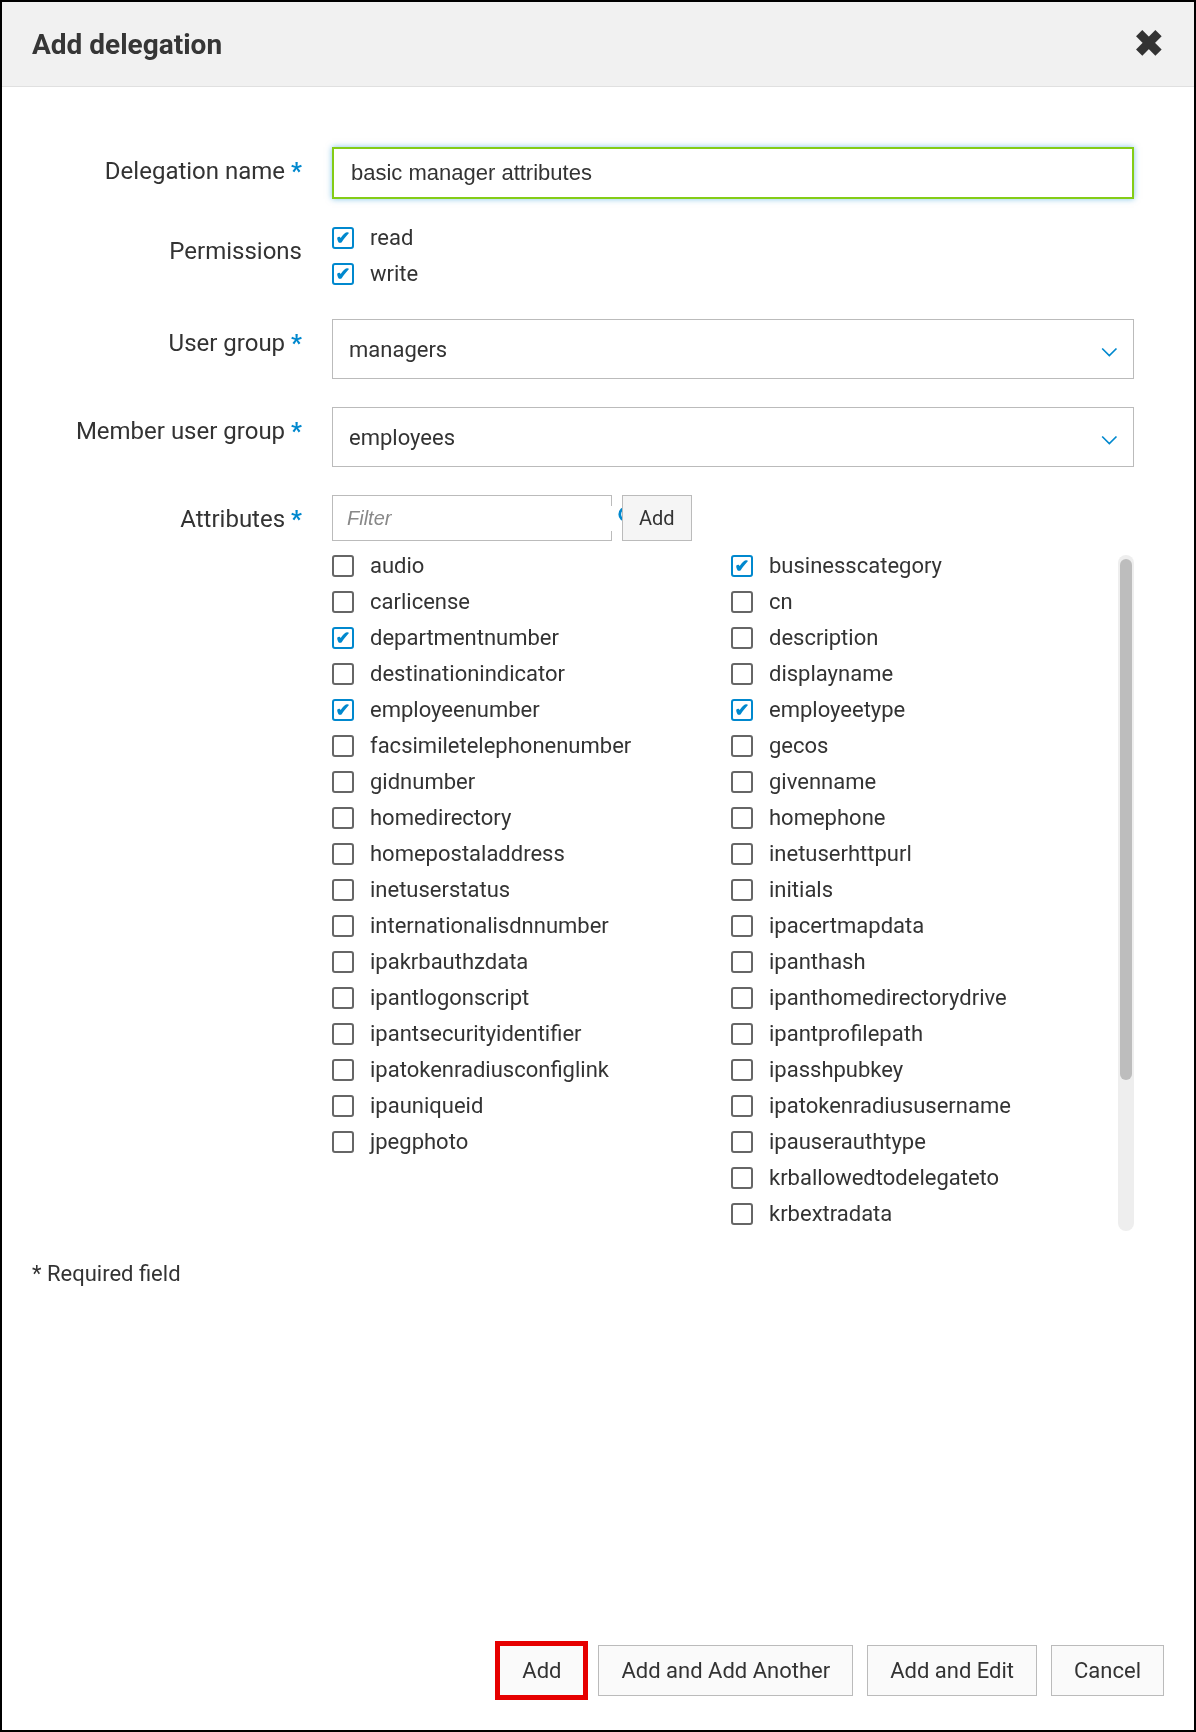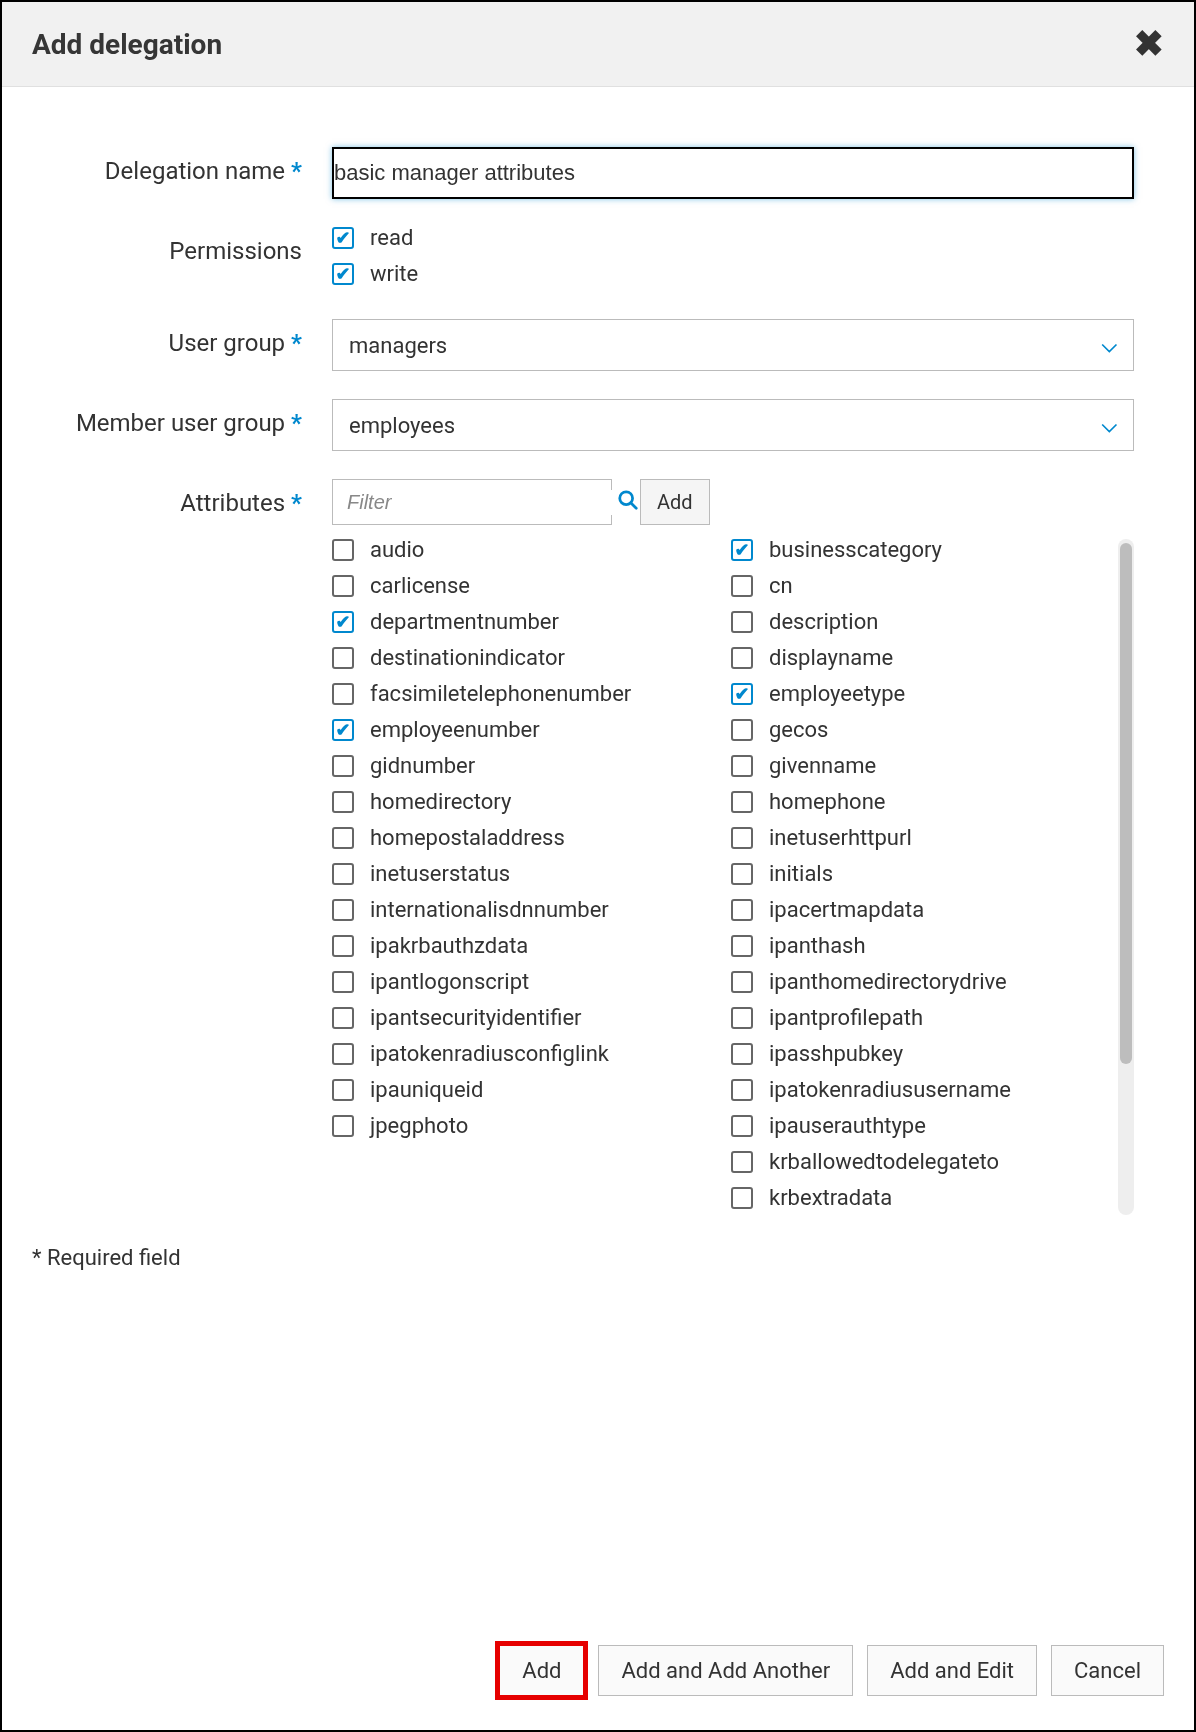--- a/index.html
+++ b/index.html
@@ -64,30 +64,30 @@
     font-weight: 700;
     margin-left: 6px;
   }
   .field-col {
     flex: 1 1 auto;
     padding-right: 30px;
   }
   .text-input {
     width: 100%;
     height: 52px;
-    border: 2px solid #000000;
+    border: 2px solid #84cc16;
     box-shadow: 0 0 6px rgba(0,136,206,0.5);
     outline: none;
-    padding: 0 0;
+    padding: 0 17px;
     font-size: 22px;
     color: #333;
   }
   .select-wrap {
     width: 100%;
-    height: 52px;
+    height: 60px;
     border: 1px solid #bbb;
     display: flex;
     align-items: center;
     justify-content: space-between;
     padding: 0 16px;
     background: #fff;
     cursor: pointer;
   }
   .select-wrap .sel-val { color: #333; font-size: 22px; }
   .select-caret {
@@ -125,21 +125,21 @@
   .cbox.checked::after {
     content: "✔";
     color: #0088ce;
     font-size: 18px;
     font-weight: 900;
     line-height: 1;
   }
   .check-label { font-size: 22px; color: #333; }
   .attr-controls {
     display: flex;
-    gap: 28px;
+    gap: 10px;
     margin-bottom: 14px;
   }
   .filter-wrap {
     display: flex;
     align-items: center;
     border: 1px solid #bbb;
     height: 46px;
     padding: 0 12px;
     width: 280px;
     background: #fff;
@@ -316,26 +316,26 @@
                 </div>
                 <div class="check-item">
                   <span class="cbox checked"></span>
                   <span class="check-label">departmentnumber</span>
                 </div>
                 <div class="check-item">
                   <span class="cbox"></span>
                   <span class="check-label">destinationindicator</span>
                 </div>
                 <div class="check-item">
-                  <span class="cbox"></span>
-                  <span class="check-label">facsimiletelephonenumber</span>
-                </div>
-                <div class="check-item">
                   <span class="cbox checked"></span>
                   <span class="check-label">employeenumber</span>
+                </div>
+                <div class="check-item">
+                  <span class="cbox"></span>
+                  <span class="check-label">facsimiletelephonenumber</span>
                 </div>
                 <div class="check-item">
                   <span class="cbox"></span>
                   <span class="check-label">gidnumber</span>
                 </div>
                 <div class="check-item">
                   <span class="cbox"></span>
                   <span class="check-label">homedirectory</span>
                 </div>
                 <div class="check-item">

